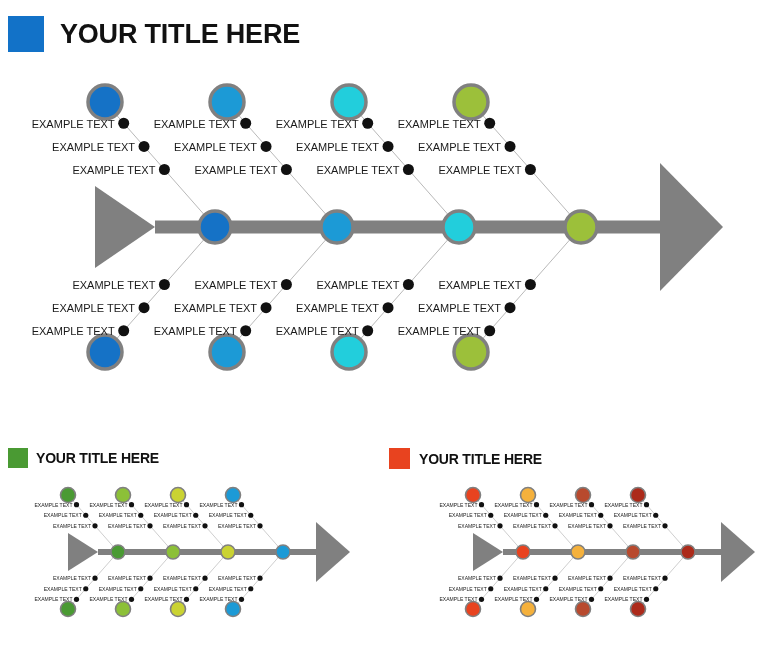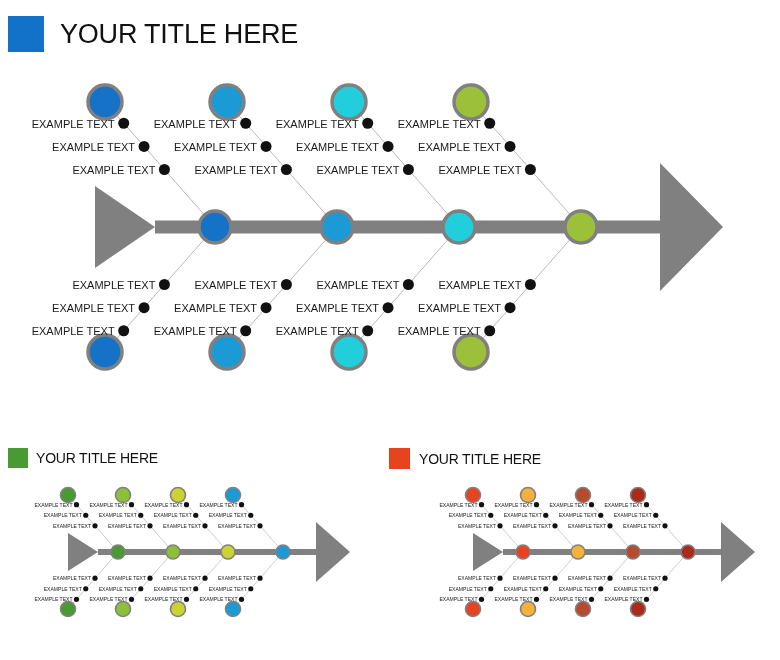--- a/index.html
+++ b/index.html
@@ -20,21 +20,21 @@
   .title-row {
     position: absolute;
     display: flex;
     align-items: center;
   }
   .title-swatch {
     display: block;
     flex: 0 0 auto;
   }
   .title-text {
-    font-weight: normal;
+    font-weight: bold;
     color: #111111;
     letter-spacing: -0.2px;
     white-space: nowrap;
   }
 
   #title-main { left: 8px; top: 16px; }
   #title-main .title-swatch { width: 36px; height: 36px; background: #1272c8; }
   #title-main .title-text { font-size: 27px; margin-left: 16px; }
 
   #title-bl { left: 8px; top: 448px; }

